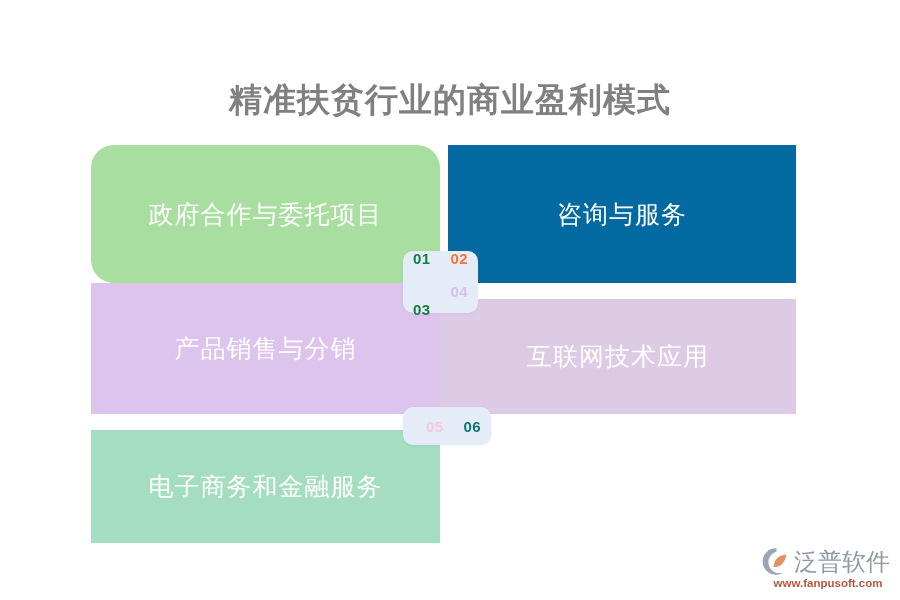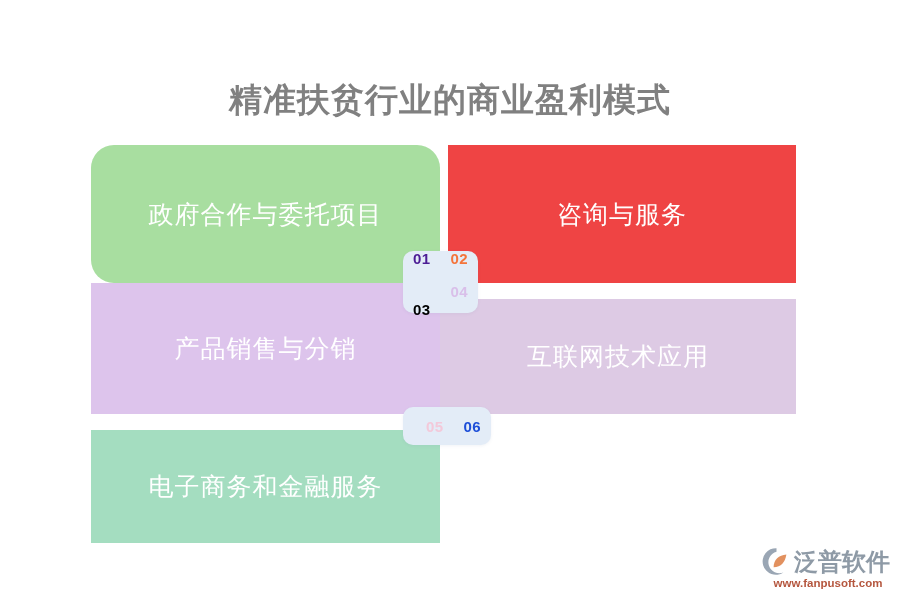--- a/index.html
+++ b/index.html
@@ -114,21 +114,21 @@
     height: 30px;
   }
   #logo-mark {
     width: 29px;
     height: 29px;
     flex: 0 0 29px;
     margin-right: 3px;
   }
   #logo-wordmark {
     font-size: 24px;
-    font-weight: bold;
+    font-weight: normal;
     color: #8e9aa6;
     letter-spacing: 0px;
     line-height: 29px;
     white-space: nowrap;
   }
   #logo-url {
     margin-top: 1px;
     font-size: 11.5px;
     font-weight: bold;
     color: #b5573f;
@@ -145,48 +145,48 @@
 <div id="page" style="background: rgb(255, 255, 255);">
 
   <div id="title" style="color: rgb(128, 128, 128);">精准扶贫行业的商业盈利模式</div>
 
   <div id="grid">
 
     <div class="cell r1" style="background: rgb(168, 222, 160); color: rgb(255, 255, 255); border-radius: 23px;">
       <span class="cell-label">政府合作与委托项目</span>
     </div>
 
-    <div class="cell r1" style="background: #ef4444; color: rgb(255, 255, 255); margin-left: 8px;">
+    <div class="cell r1" style="background: #0369a1; color: rgb(255, 255, 255); margin-left: 8px;">
       <span class="cell-label">咨询与服务</span>
     </div>
 
 
     <div class="cell r2" style="background: rgb(221, 196, 236); color: rgb(255, 255, 255);">
       <span class="cell-label">产品销售与分销</span>
     </div>
 
     <div class="cell r3" style="background: rgb(221, 202, 228); color: rgb(255, 255, 255);">
       <span class="cell-label">互联网技术应用</span>
     </div>
 
     <div class="cell r3" style="background: rgb(164, 221, 192); color: rgb(255, 255, 255);">
       <span class="cell-label">电子商务和金融服务</span>
     </div>
   </div>
 
   <div class="badge-box" id="badge-box-a" style="background: rgb(227, 236, 247);">
-    <span class="badge-num" style="color: #4c1d95;">01</span>
+    <span class="badge-num" style="color: #15803d;">01</span>
     <span class="badge-num" style="color: rgb(244, 116, 59);">02</span>
-    <span class="badge-num" style="color: #000000; margin-top: 36px;">03</span>
+    <span class="badge-num" style="color: #15803d; margin-top: 36px;">03</span>
     <span class="badge-num" style="color: rgb(217, 191, 233);">04</span>
   </div>
 
   <div class="badge-box" id="badge-box-b" style="background: rgb(227, 236, 247);">
     <span class="badge-num" style="color: rgb(243, 201, 218);">05</span>
-    <span class="badge-num" style="color: #1d4ed8;">06</span>
+    <span class="badge-num" style="color: #0f766e;">06</span>
   </div>
 
   <div id="logo">
     <div id="logo-row">
       <span id="logo-mark">
         <svg viewBox="0 0 100 100" width="29" height="29" aria-hidden="true">
           <path d="M50 4 A46 46 0 1 0 74 88 A38 38 0 1 1 50 16 Z" fill="#9aa6b4"></path>
           <path d="M40 70 C40 44 58 28 84 26 C80 52 66 70 40 70 Z" fill="#e2915f"></path>
         </svg>
       </span>

